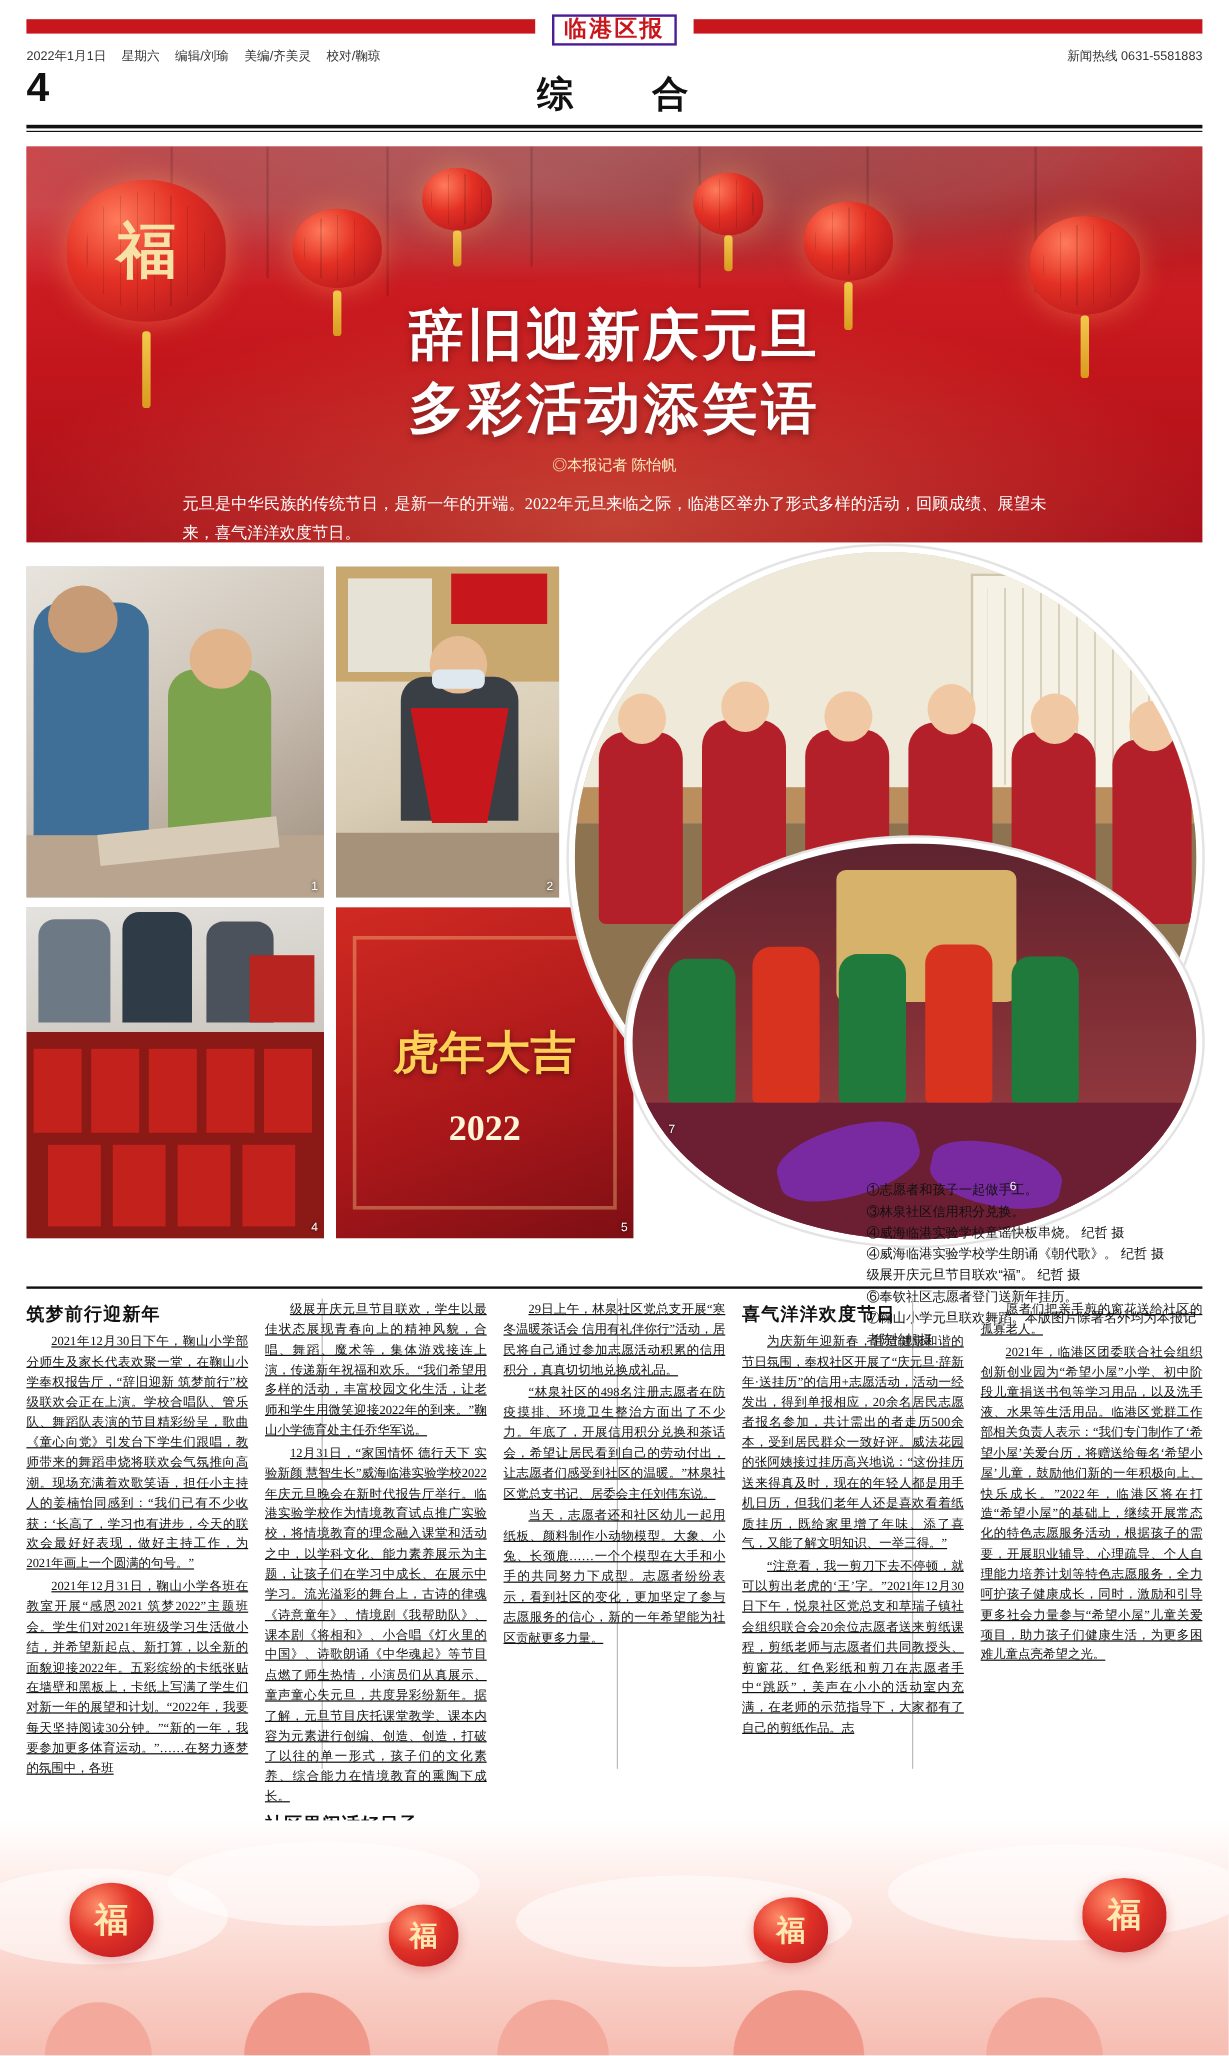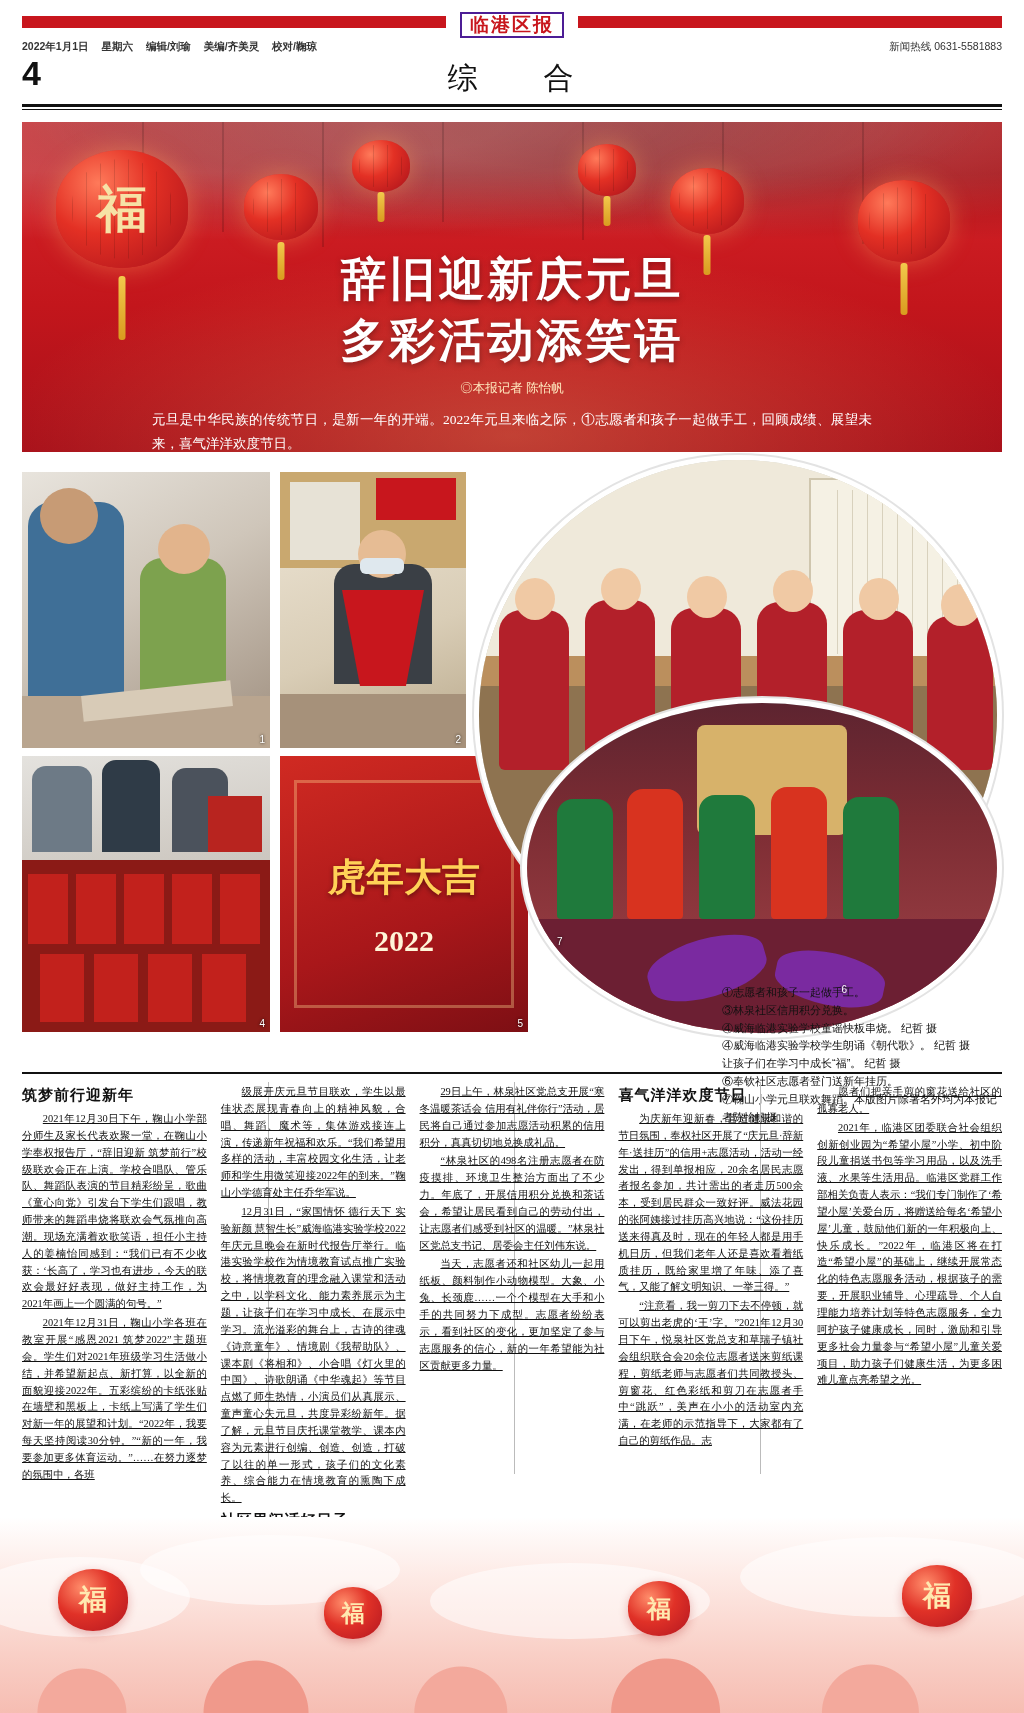--- a/index.html
+++ b/index.html
@@ -36,30 +36,30 @@
     letter-spacing:2px; line-height:22px;
     border:2px solid #4c1d95; padding:0 8px;
     display:inline-block;
   }
   .meta-row {
     position:absolute; left:22px; right:22px; top:40px;
     font-size:10.5px; color:#333;
     display:flex; justify-content:space-between;
     font-family:"Liberation Sans", sans-serif;
   }
-  .meta-left span { margin-right:10px;font-weight:bold; }
+  .meta-left span { margin-right:10px; }
   .pagenum {
     position:absolute; left:22px; top:56px;
     font-size:34px; font-weight:bold; line-height:1;
     font-family:"Liberation Sans", sans-serif;
   }
   .section-title {
     position:absolute; left:0; right:0; top:58px;
     text-align:center;
-    font-size:30px; font-weight:normal; letter-spacing:18px;margin-left:15px;
+    font-size:30px; font-weight:bold; letter-spacing:18px;margin-left:15px;
   }
   .rule-top {
     position:absolute; left:22px; right:22px; top:104px;
     height:3px; background:#111;
   }
   .rule-top2 {
     position:absolute; left:22px; right:22px; top:109px;
     height:1px; background:#111;
   }
 
@@ -271,21 +271,21 @@
     <div class="lantern" style="left:836px;top:58px;width:92px;height:82px;">
         <div class="ribs"></div>
       </div>
     <div class="tassel" style="left:882px;top:141px;height:52px;"></div>
 
     <div class="hero-title">
       <div>辞旧迎新庆元旦</div>
       <div>多彩活动添笑语</div>
     </div>
     <div class="hero-byline">◎本报记者  陈怡帆</div>
-    <div class="hero-lead">元旦是中华民族的传统节日，是新一年的开端。2022年元旦来临之际，①志愿者和孩子一起做手工，回顾成绩、展望未来，喜气洋洋欢度节日。</div>
+    <div class="hero-lead">元旦是中华民族的传统节日，是新一年的开端。2022年元旦来临之际，临港区举办了形式多样的活动，回顾成绩、展望未来，喜气洋洋欢度节日。</div>
   </div>
 
   <div class="photos">
 
     <div class="ph p1">
       <div class="sky" style="background:linear-gradient(150deg,#e8e4dd 0%,#cfc6ba 45%,#9f8f7f 100%)"></div>
       <div style="position:absolute;left:6px;top:30px;width:96px;height:200px;background:#3f6f97;border-radius:24px 24px 0 0;"></div>
       <div style="position:absolute;left:18px;top:16px;width:58px;height:56px;background:#c79b75;border-radius:50%;"></div>
       <div style="position:absolute;left:118px;top:86px;width:86px;height:140px;background:#7da24e;border-radius:22px 22px 0 0;"></div>
       <div style="position:absolute;left:136px;top:52px;width:52px;height:50px;background:#e2b48c;border-radius:50%;"></div>
@@ -369,21 +369,21 @@
       <div style="position:absolute;left:248px;top:250px;width:110px;height:52px;background:#7a2aa0;border-radius:50%/40%;transform:rotate(12deg);"></div>
       <div class="num" style="right:150px;bottom:38px;">6</div>
       <div class="num" style="left:30px;bottom:86px;">7</div>
     </div>
 
     <div class="caption-list">
       <div>①志愿者和孩子一起做手工。</div>
       <div>③林泉社区信用积分兑换。</div>
       <div>④威海临港实验学校童谣快板串烧。  纪哲  摄</div>
       <div>④威海临港实验学校学生朗诵《朝代歌》。  纪哲  摄</div>
-      <div>让孩子们在学习中成长“福”。  纪哲  摄</div>
+      <div>级展开庆元旦节目联欢“福”。  纪哲  摄</div>
       <div>⑥奉钦社区志愿者登门送新年挂历。</div>
       <div style="white-space:normal;">⑦鞠山小学元旦联欢舞蹈。本版图片除署名外均为本报记者陈怡帆摄</div>
     </div>
   </div>
 
   <div class="rule-mid"></div>
   <div class="vline" style="left:268px"></div>
   <div class="vline" style="left:514px"></div>
   <div class="vline" style="left:760px"></div>
 

